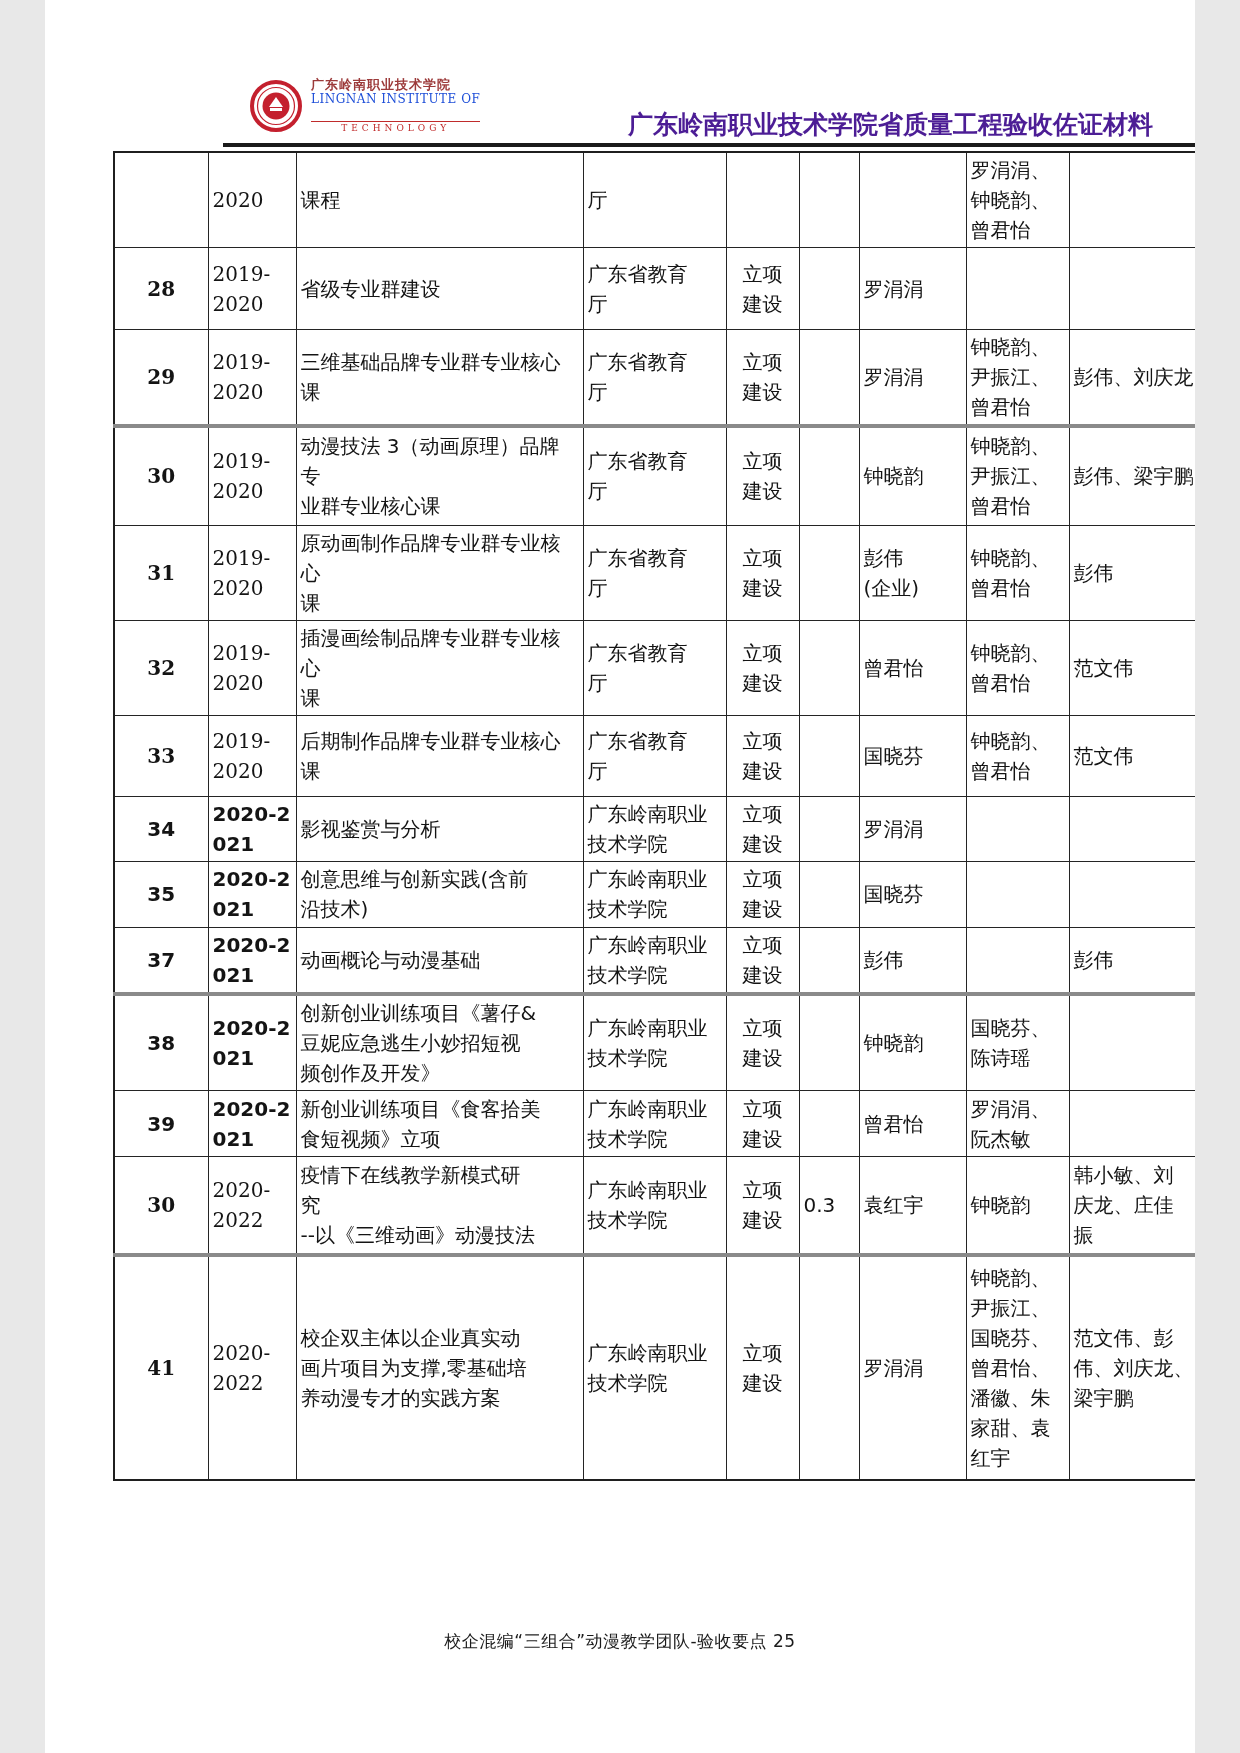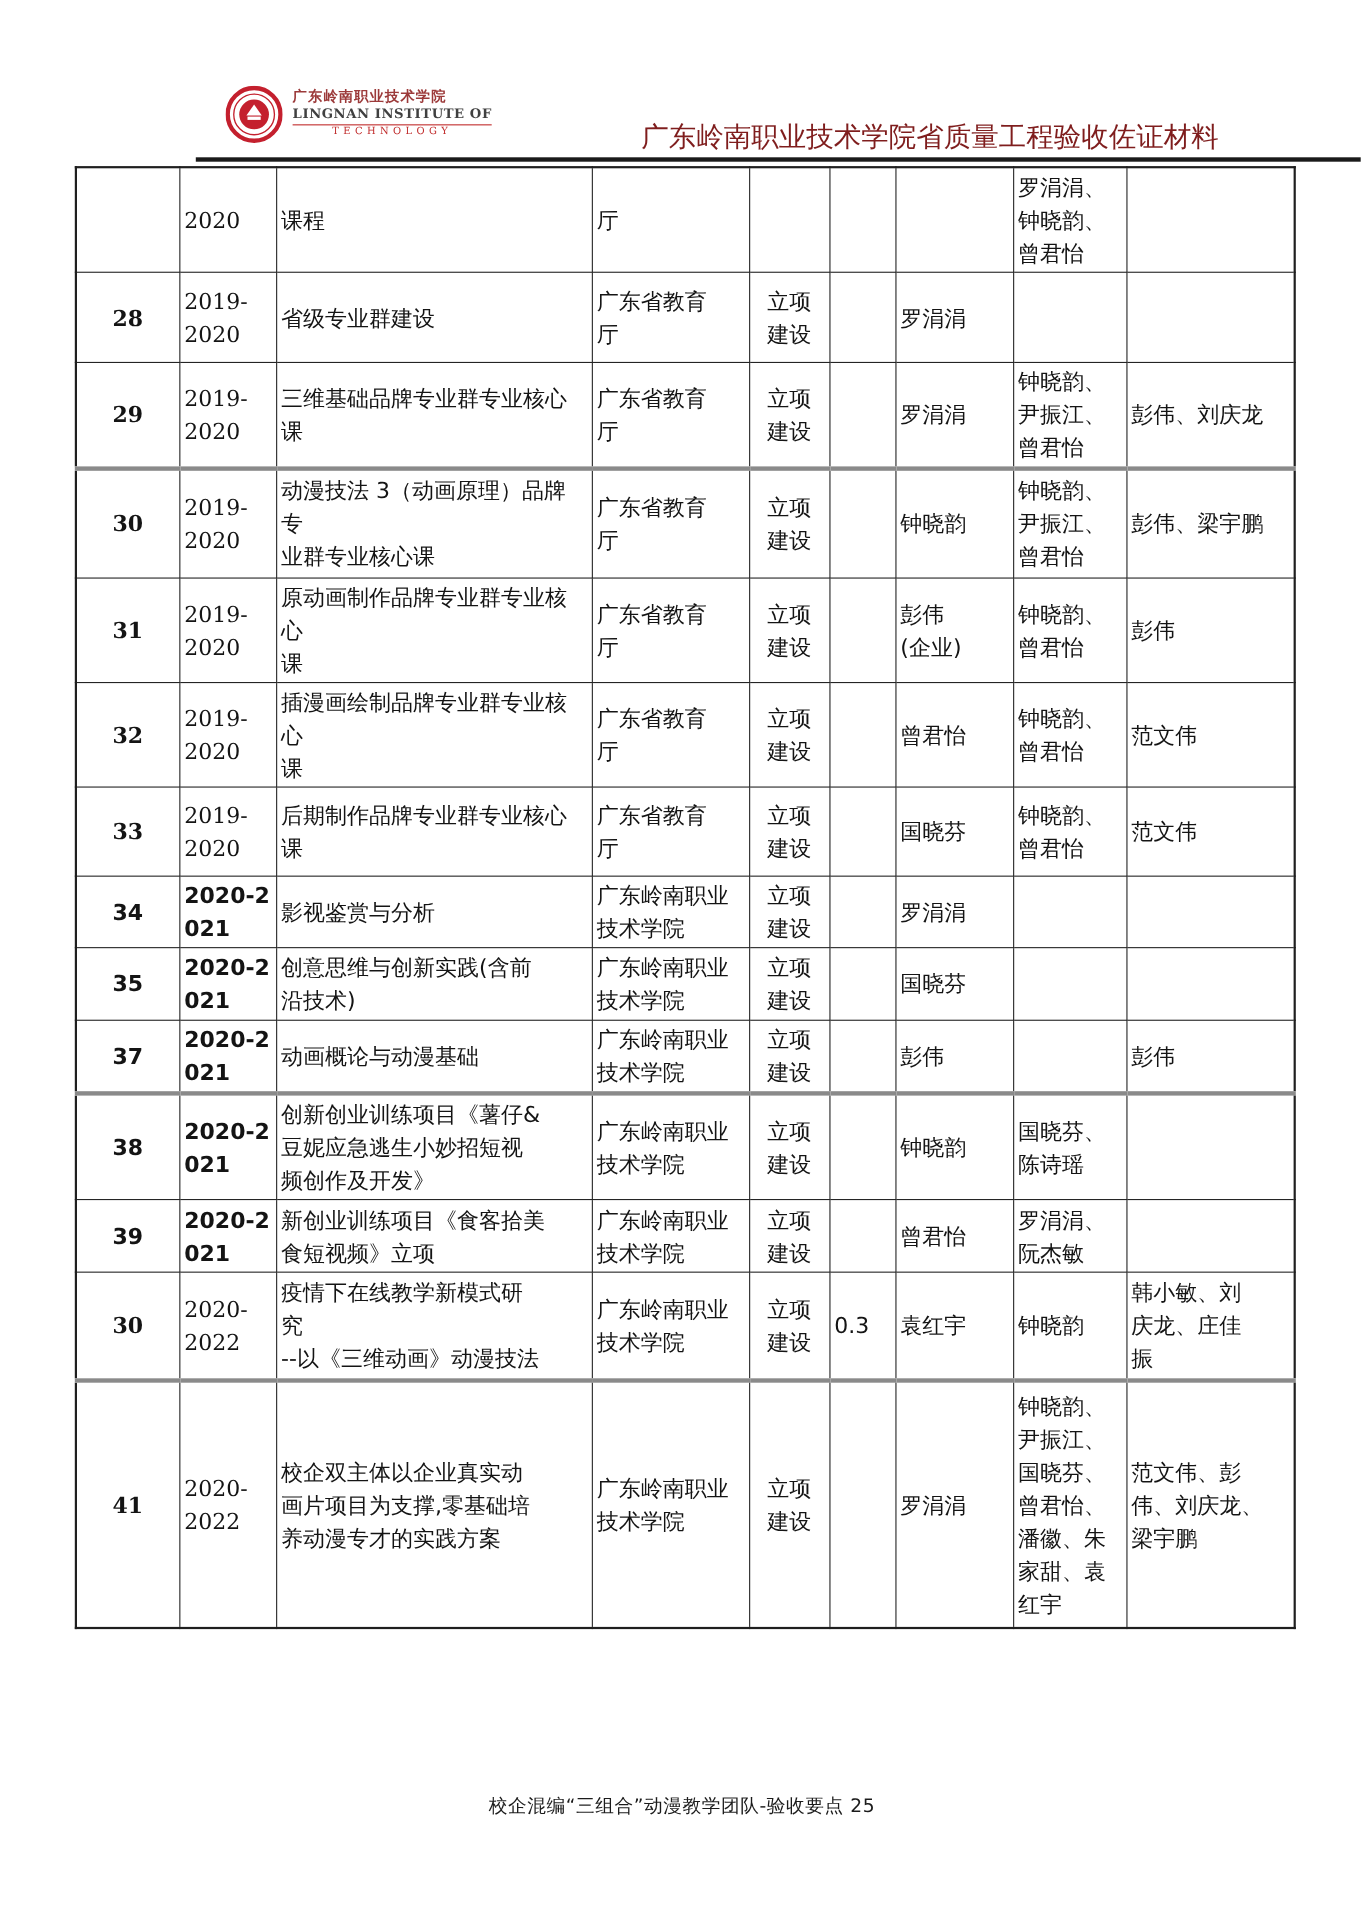--- a/index.html
+++ b/index.html
@@ -1,32 +1,32 @@
 <!DOCTYPE html>
 <html><head>
 <meta charset="utf-8">
 <style>
   html,body{margin:0;padding:0;background:#e8e8e8;}
   .page{
-    position:relative;width:1240px;height:1753px;background:#ffffff;
+    position:relative;width:1150px;height:1753px;background:#ffffff;
     font-family:"DejaVu Sans","Liberation Sans",sans-serif;color:#111;
     margin:0 auto;overflow:hidden;
   }
   
   .logo{position:absolute;left:205px;top:78px;display:flex;align-items:center;gap:9px;}
   .seal{width:52px;height:52px;flex:0 0 auto;}
   .logo-text{line-height:1.15;}
   .logo-cn{font-size:13px;font-weight:bold;color:#9c3a3a;letter-spacing:1px;}
-  .logo-en1{font-size:12px;color:#404040;font-family:"DejaVu Serif","Liberation Serif",serif;
-            font-weight:bold;border-bottom:1.5px solid #c02b2b;padding-bottom:2px;letter-spacing:.5px;}
+  .logo-en1{font-size:12px;color:#1d4ed8;font-family:"DejaVu Serif","Liberation Serif",serif;
+            font-weight:normal;border-bottom:1.5px solid #c02b2b;padding-bottom:14px;letter-spacing:.5px;}
   .logo-en2{font-size:9px;color:#c02b2b;font-family:"DejaVu Serif","Liberation Serif",serif;
             letter-spacing:4px;text-align:center;margin-top:1px;}
   .doc-title{
     position:absolute;left:583px;top:108px;width:560px;
-    font-size:25px;font-weight:normal;color:#7f1d1d;letter-spacing:0px;white-space:nowrap;
+    font-size:25px;font-weight:bold;color:#4c1d95;letter-spacing:0px;white-space:nowrap;
   }
   .header-rule{position:absolute;left:178px;top:143px;width:1059px;height:3.5px;background:#1a1a1a;}
   
   table.doc-table{
     position:absolute;left:68px;top:151px;width:1108px;
     border-collapse:collapse;table-layout:fixed;
     border:2px solid #1f1f1f;
   }
   table.doc-table td{
     border:1.5px solid #242424;

